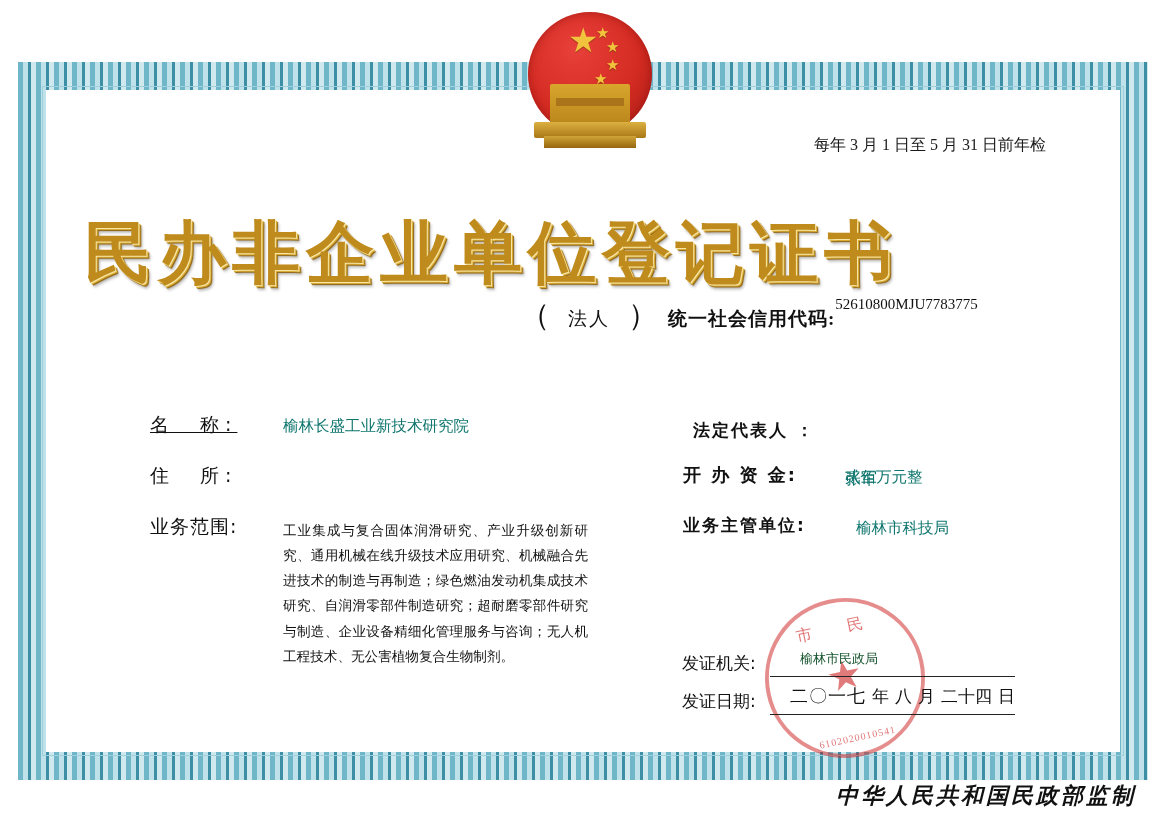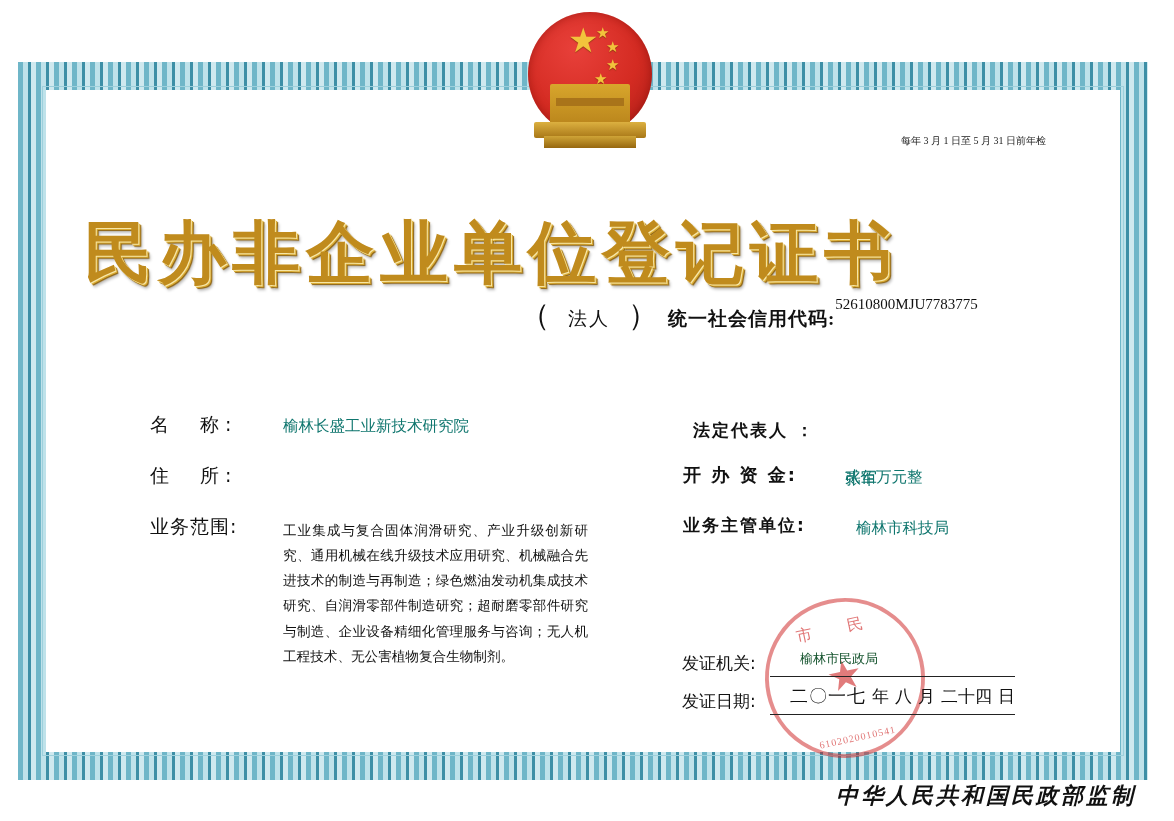--- a/index.html
+++ b/index.html
@@ -115,21 +115,21 @@
   .star.s2 { left: 96px; top: 34px; font-size: 15px; }
   .star.s3 { left: 96px; top: 52px; font-size: 15px; }
   .star.s4 { left: 84px; top: 66px; font-size: 15px; }
 
   
   .annual-note {
     position: absolute;
     right: 128px;
     top: 133px;
     text-align: left;
-    font-size: 10px;
+    font-size: 16px;
     color: #1b1b1b;
     line-height: 1.55;
     font-family: "Liberation Serif", serif;
   }
 
   
   .cert-title {
     position: absolute;
     left: 0;
     top: 208px;
@@ -192,21 +192,21 @@
     font-family: "DejaVu Sans", "Liberation Sans", sans-serif;
   }
   .field-label.tight { letter-spacing: 2px; }
   .field-value {
     position: absolute;
     font-size: 15px;
     color: #0f766e;
     font-family: Liberation Sans, sans-serif;
   }
 
-  .lbl-name   { left: 150px; top: 412px; }
+  .lbl-name   { left: 150px; top: 412px; text-decoration: underline; }
   .val-name   { left: 283px; top: 416px; font-size: 15.5px; }
   .lbl-addr   { left: 150px; top: 463px; }
   .val-addr   { left: 283px; top: 467px; font-size: 15.5px; }
   .lbl-scope  { left: 150px; top: 514px; letter-spacing: 1px; }
   .scope-text {
     position: absolute;
     left: 283px;
     top: 518px;
     width: 305px;
     font-size: 13.6px;

